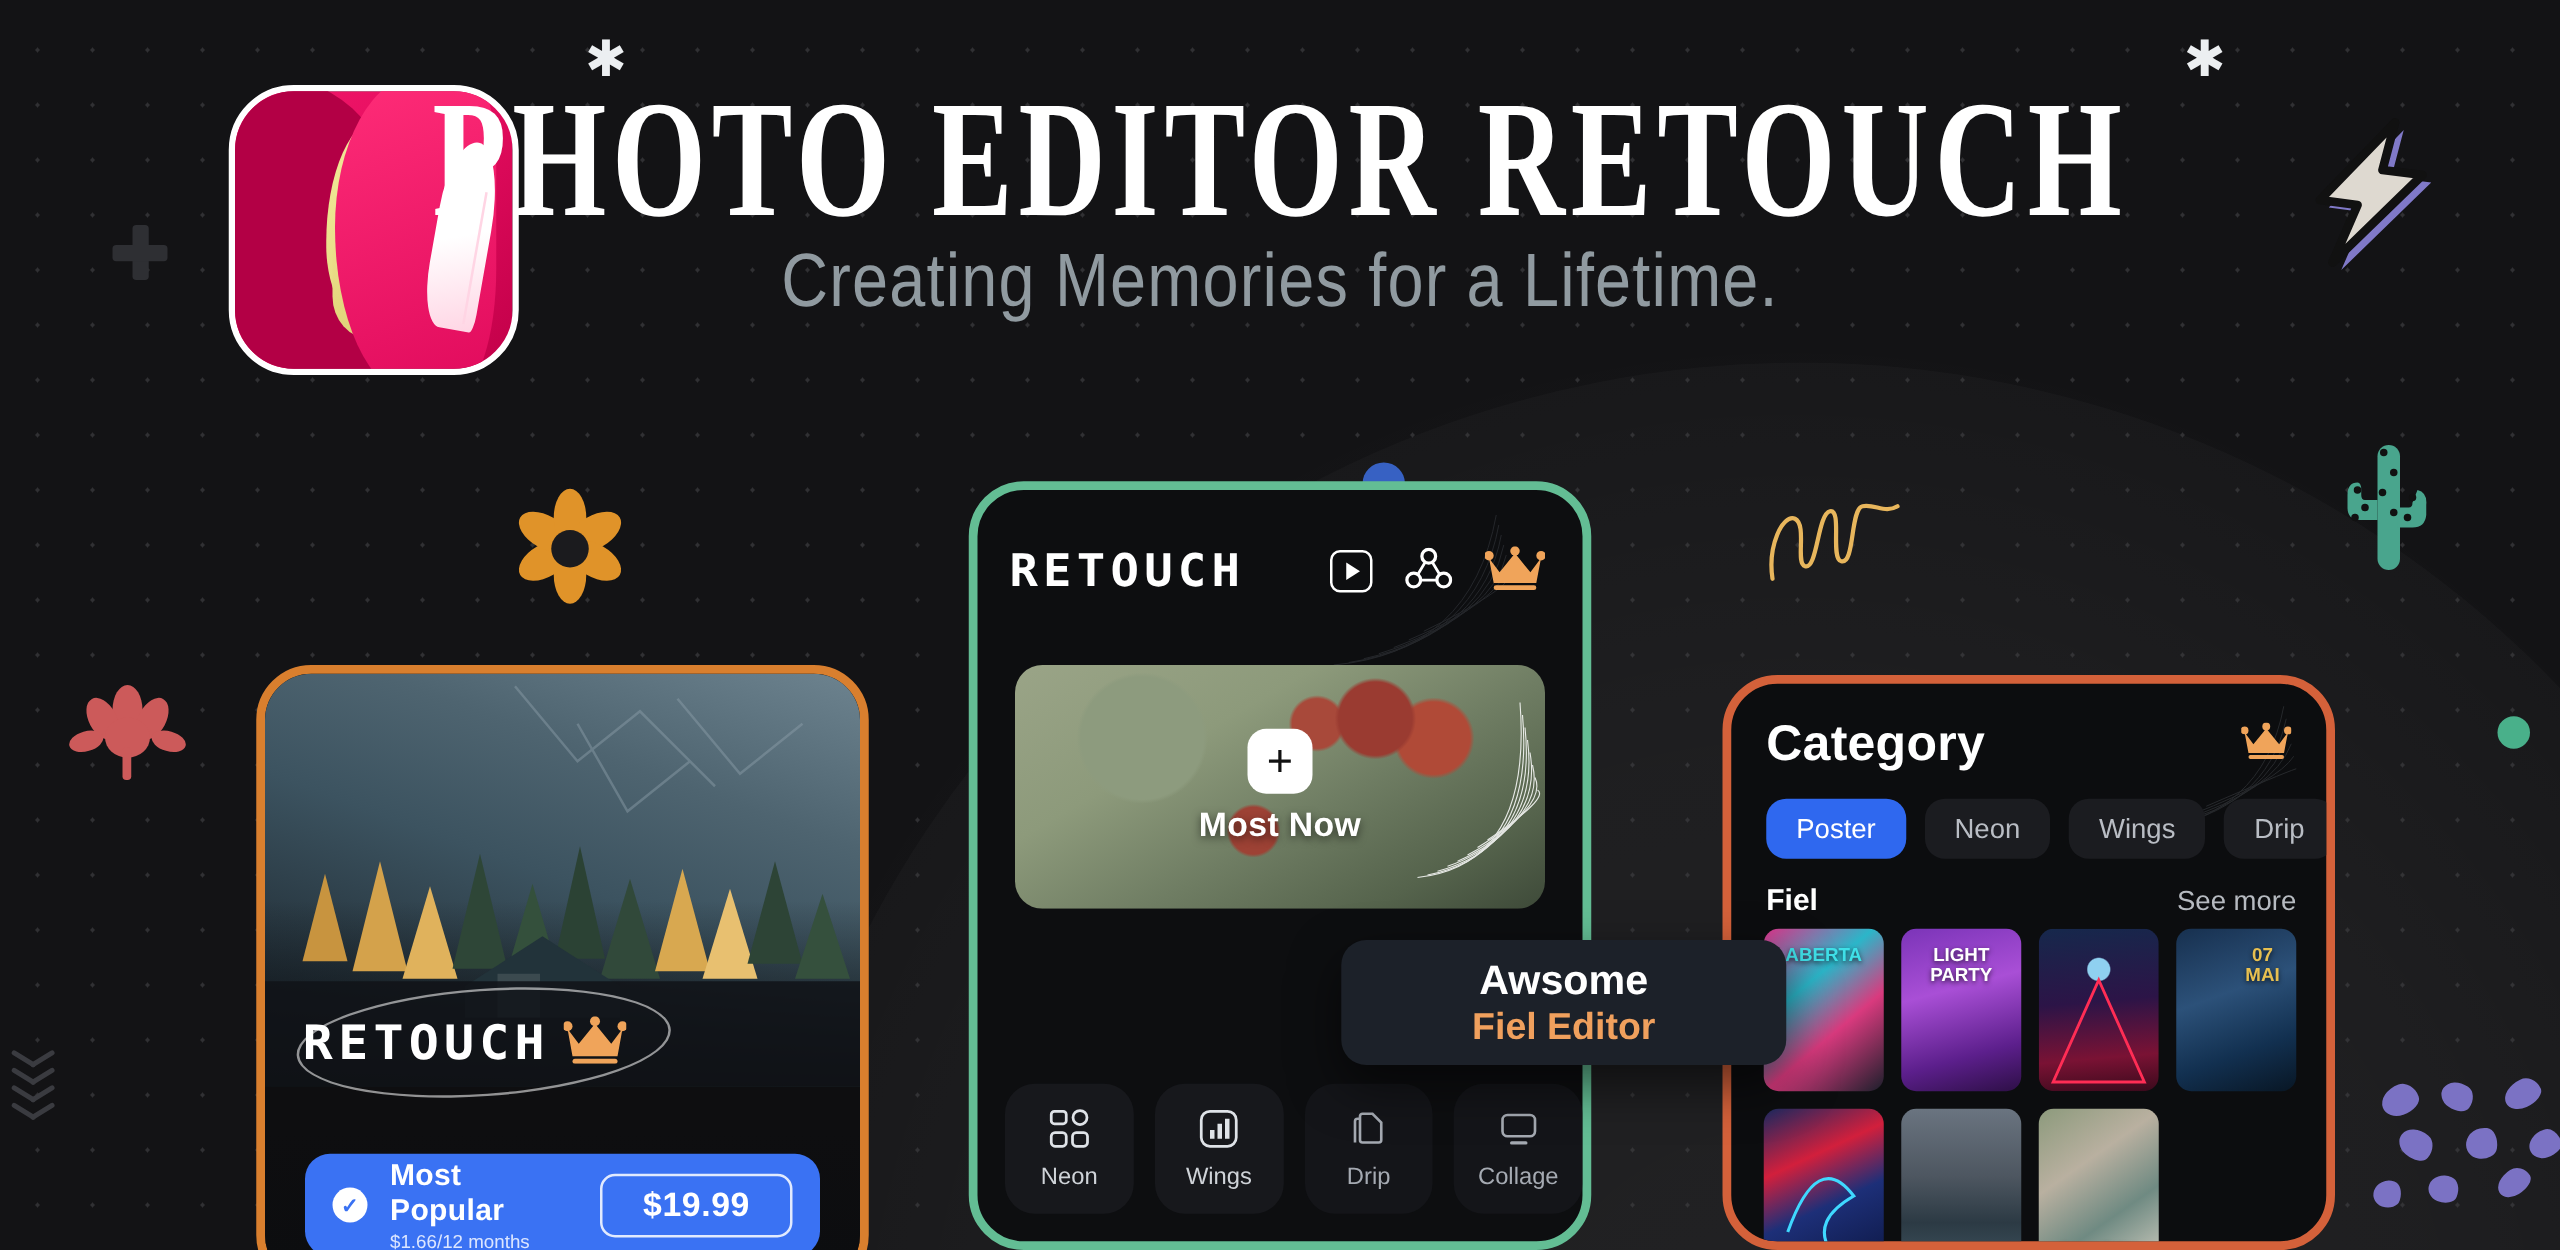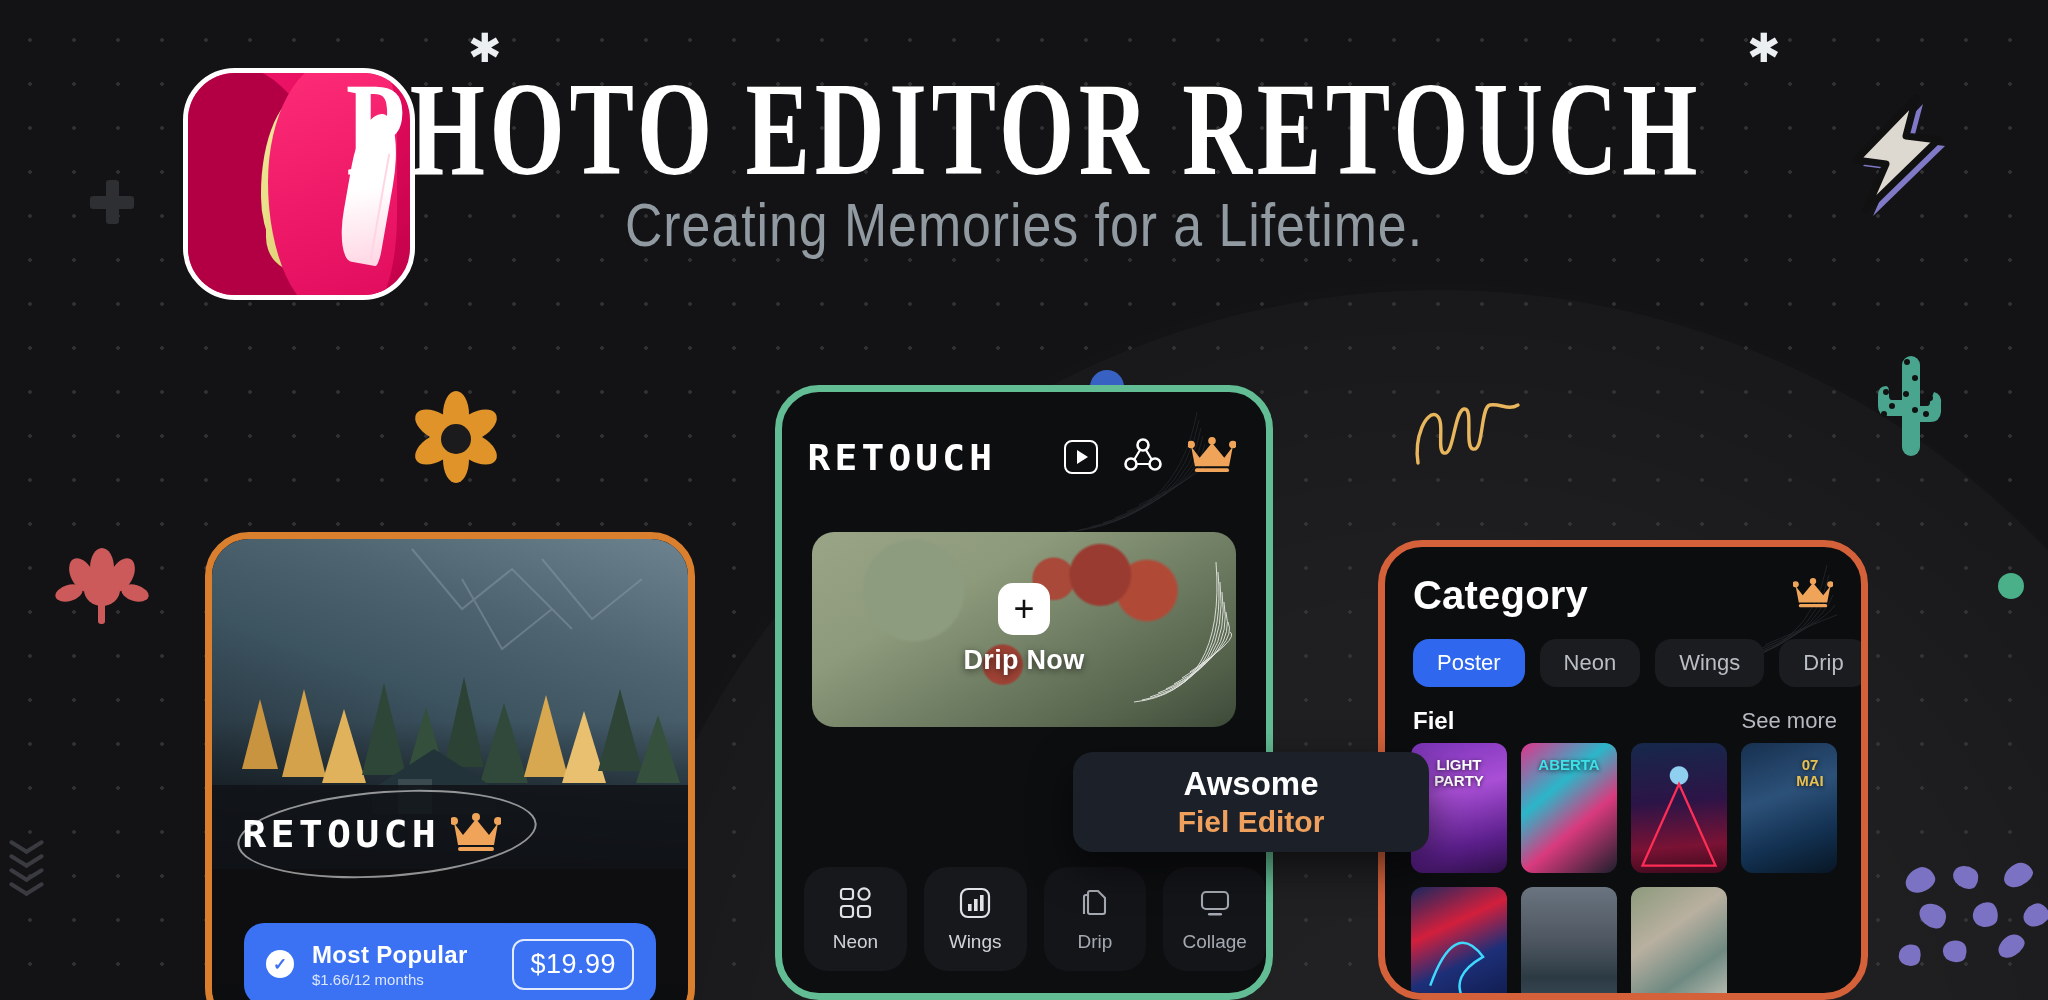--- a/index.html
+++ b/index.html
@@ -198,21 +198,21 @@
   #plan-check {
     width:28px; height:28px; border-radius:50%; background:#fff;
     display:flex; align-items:center; justify-content:center;
     color:#3a72f3; font-size:17px; font-weight:700; flex:0 0 auto;
   }
   #plan-text { flex:1 1 auto; }
   #plan-title { font-size:24px; font-weight:700; letter-spacing:.3px; }
   #plan-sub { font-size:15px; color:#dce6ff; margin-top:2px; }
   #plan-price {
     border:2px solid rgba(255,255,255,.85); border-radius:12px;
-    padding:8px 16px; font-size:27px; font-weight:400; letter-spacing:.5px;
+    padding:8px 32px; font-size:27px; font-weight:700; letter-spacing:.5px;
   }
 
   
   #phone-center {
     left:775px; top:385px; width:498px; height:615px;
     border:7px solid #63bd94;
     background:#0d0e10;
   }
   #center-topbar {
     position:absolute; left:0; right:0; top:0; height:130px;
@@ -547,21 +547,21 @@
         <path d="M34 155 Q114 134 104 40"></path>
           <path d="M42 151 Q116 126 106 50"></path>
         <path d="M50 147 Q118 118 108 60"></path>
           <path d="M58 142 Q120 110 110 70"></path>
         <path d="M66 136 Q122 102 112 80"></path>
           <path d="M74 130 Q124 96 114 90"></path>
       </g>
     </svg>
     <div id="edit-overlay">
       <div id="edit-plus">+</div>
-      <div id="edit-label">Drip Now</div>
+      <div id="edit-label">Most Now</div>
     </div>
   </div>
 
   <div id="bottom-nav">
     <div class="nav-item">
       <svg class="nav-icn" viewBox="0 0 34 34">
         <rect x="3" y="3" width="12" height="10" rx="2.5" fill="none" stroke="#dfe3e8" stroke-width="2.2"></rect>
         <circle cx="26" cy="8" r="5.6" fill="none" stroke="#dfe3e8" stroke-width="2.2"></circle>
         <rect x="3" y="20" width="12" height="11" rx="3" fill="none" stroke="#dfe3e8" stroke-width="2.2"></rect>
         <rect x="20" y="20" width="12" height="11" rx="3" fill="none" stroke="#dfe3e8" stroke-width="2.2"></rect>
@@ -630,27 +630,27 @@
     <span class="chip">Wings</span>
     <span class="chip">Drip</span>
   </div>
 
   <div id="see-row">
     <span id="sec-title">Fiel</span>
     <span id="see-more">See more</span>
   </div>
 
   <div id="grid">
+    <div class="thumb" style="background:linear-gradient(140deg,#e0348c 0%,#2bb6c9 35%,#d93a7e 62%,#1b1f2b 100%);">
+      <div class="tlabel" style="color:#3fe0e8;">ABERTA</div>
+    </div>
     <div class="thumb" style="background:linear-gradient(165deg,#7b34b8 0%,#a94fd6 38%,#5c1f8c 75%,#2d0f46 100%);">
       <div class="tlabel" style="white-space:pre-line;">LIGHT
 PARTY</div>
     </div>
-    <div class="thumb" style="background:linear-gradient(140deg,#e0348c 0%,#2bb6c9 35%,#d93a7e 62%,#1b1f2b 100%);">
-      <div class="tlabel" style="color:#3fe0e8;">ABERTA</div>
-    </div>
     <div class="thumb" style="background:radial-gradient(circle at 50% 25%,#8fd0f0 0 8%,transparent 9%),linear-gradient(175deg,#16284c 0%,#2c1447 45%,#7a1234 78%,#3a0a1c 100%);">
       <svg viewBox="0 0 100 130" style="position:absolute;inset:0;width:100%;height:100%;">
         <path d="M50 40 L88 125 L12 125 Z" fill="none" stroke="#ff2d55" stroke-width="2.4"></path>
       </svg>
     </div>
     <div class="thumb" style="background:linear-gradient(160deg,#17304f 0%,#2c5179 40%,#123050 72%,#081624 100%);">
       <div class="tlabel" style="left:auto;right:8px;width:38px;color:#e8c050;white-space:pre-line;">07
 MAI</div>
     </div>
     <div class="thumb" style="background:linear-gradient(155deg,#1b2a63 0%,#d21f3c 32%,#1d2f78 58%,#0c1640 100%);">

